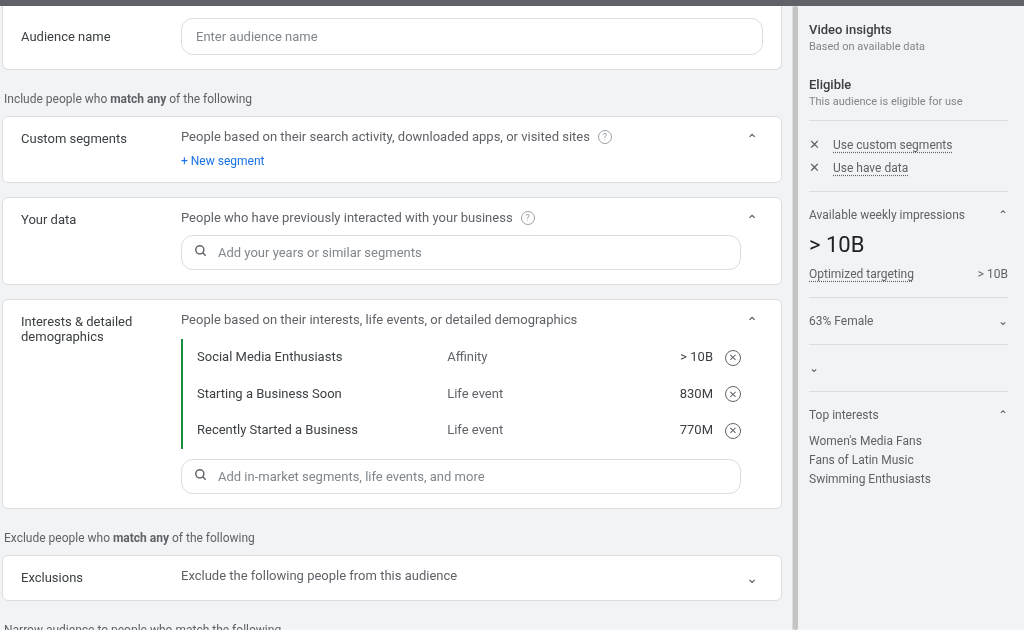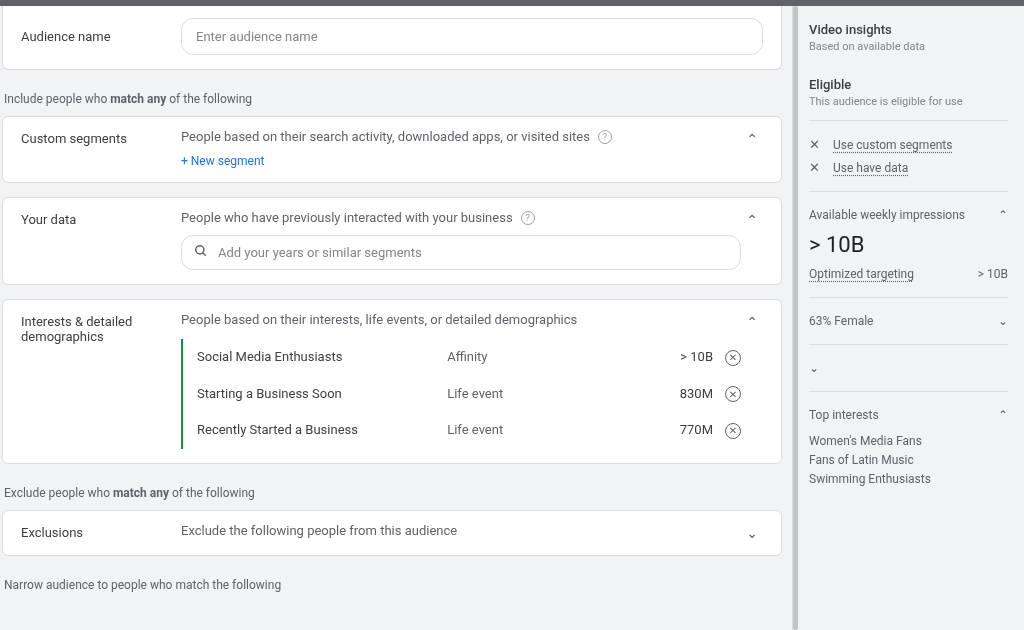--- a/index.html
+++ b/index.html
@@ -286,20 +286,29 @@
                 <div class="seg-close"><span class="close-circle">✕</span></div>
               </div>
               <div class="seg-row">
                 <div class="seg-name">Recently Started a Business</div>
                 <div class="seg-type">Life event</div>
                 <div class="seg-count">770M</div>
                 <div class="seg-close"><span class="close-circle">✕</span></div>
               </div>
             </div>
 
+            <div class="input-box">
+              <span>
+                <svg width="14" height="14" viewBox="0 0 24 24" fill="none" stroke="#5f6368" stroke-width="2.5">
+                    <circle cx="10" cy="10" r="7"></circle>
+                    <line x1="20" y1="20" x2="15" y2="15"></line>
+                  </svg>
+              </span>
+              <span>Add in-market segments, life events, and more</span>
+            </div>
           </div>
           <div class="chevron">⌃</div>
         </div>
       </div>
 
       <div class="section-gap">
         <span>Exclude people who </span><b>match any</b><span> of the following</span>
       </div>
 
       <div class="card">

